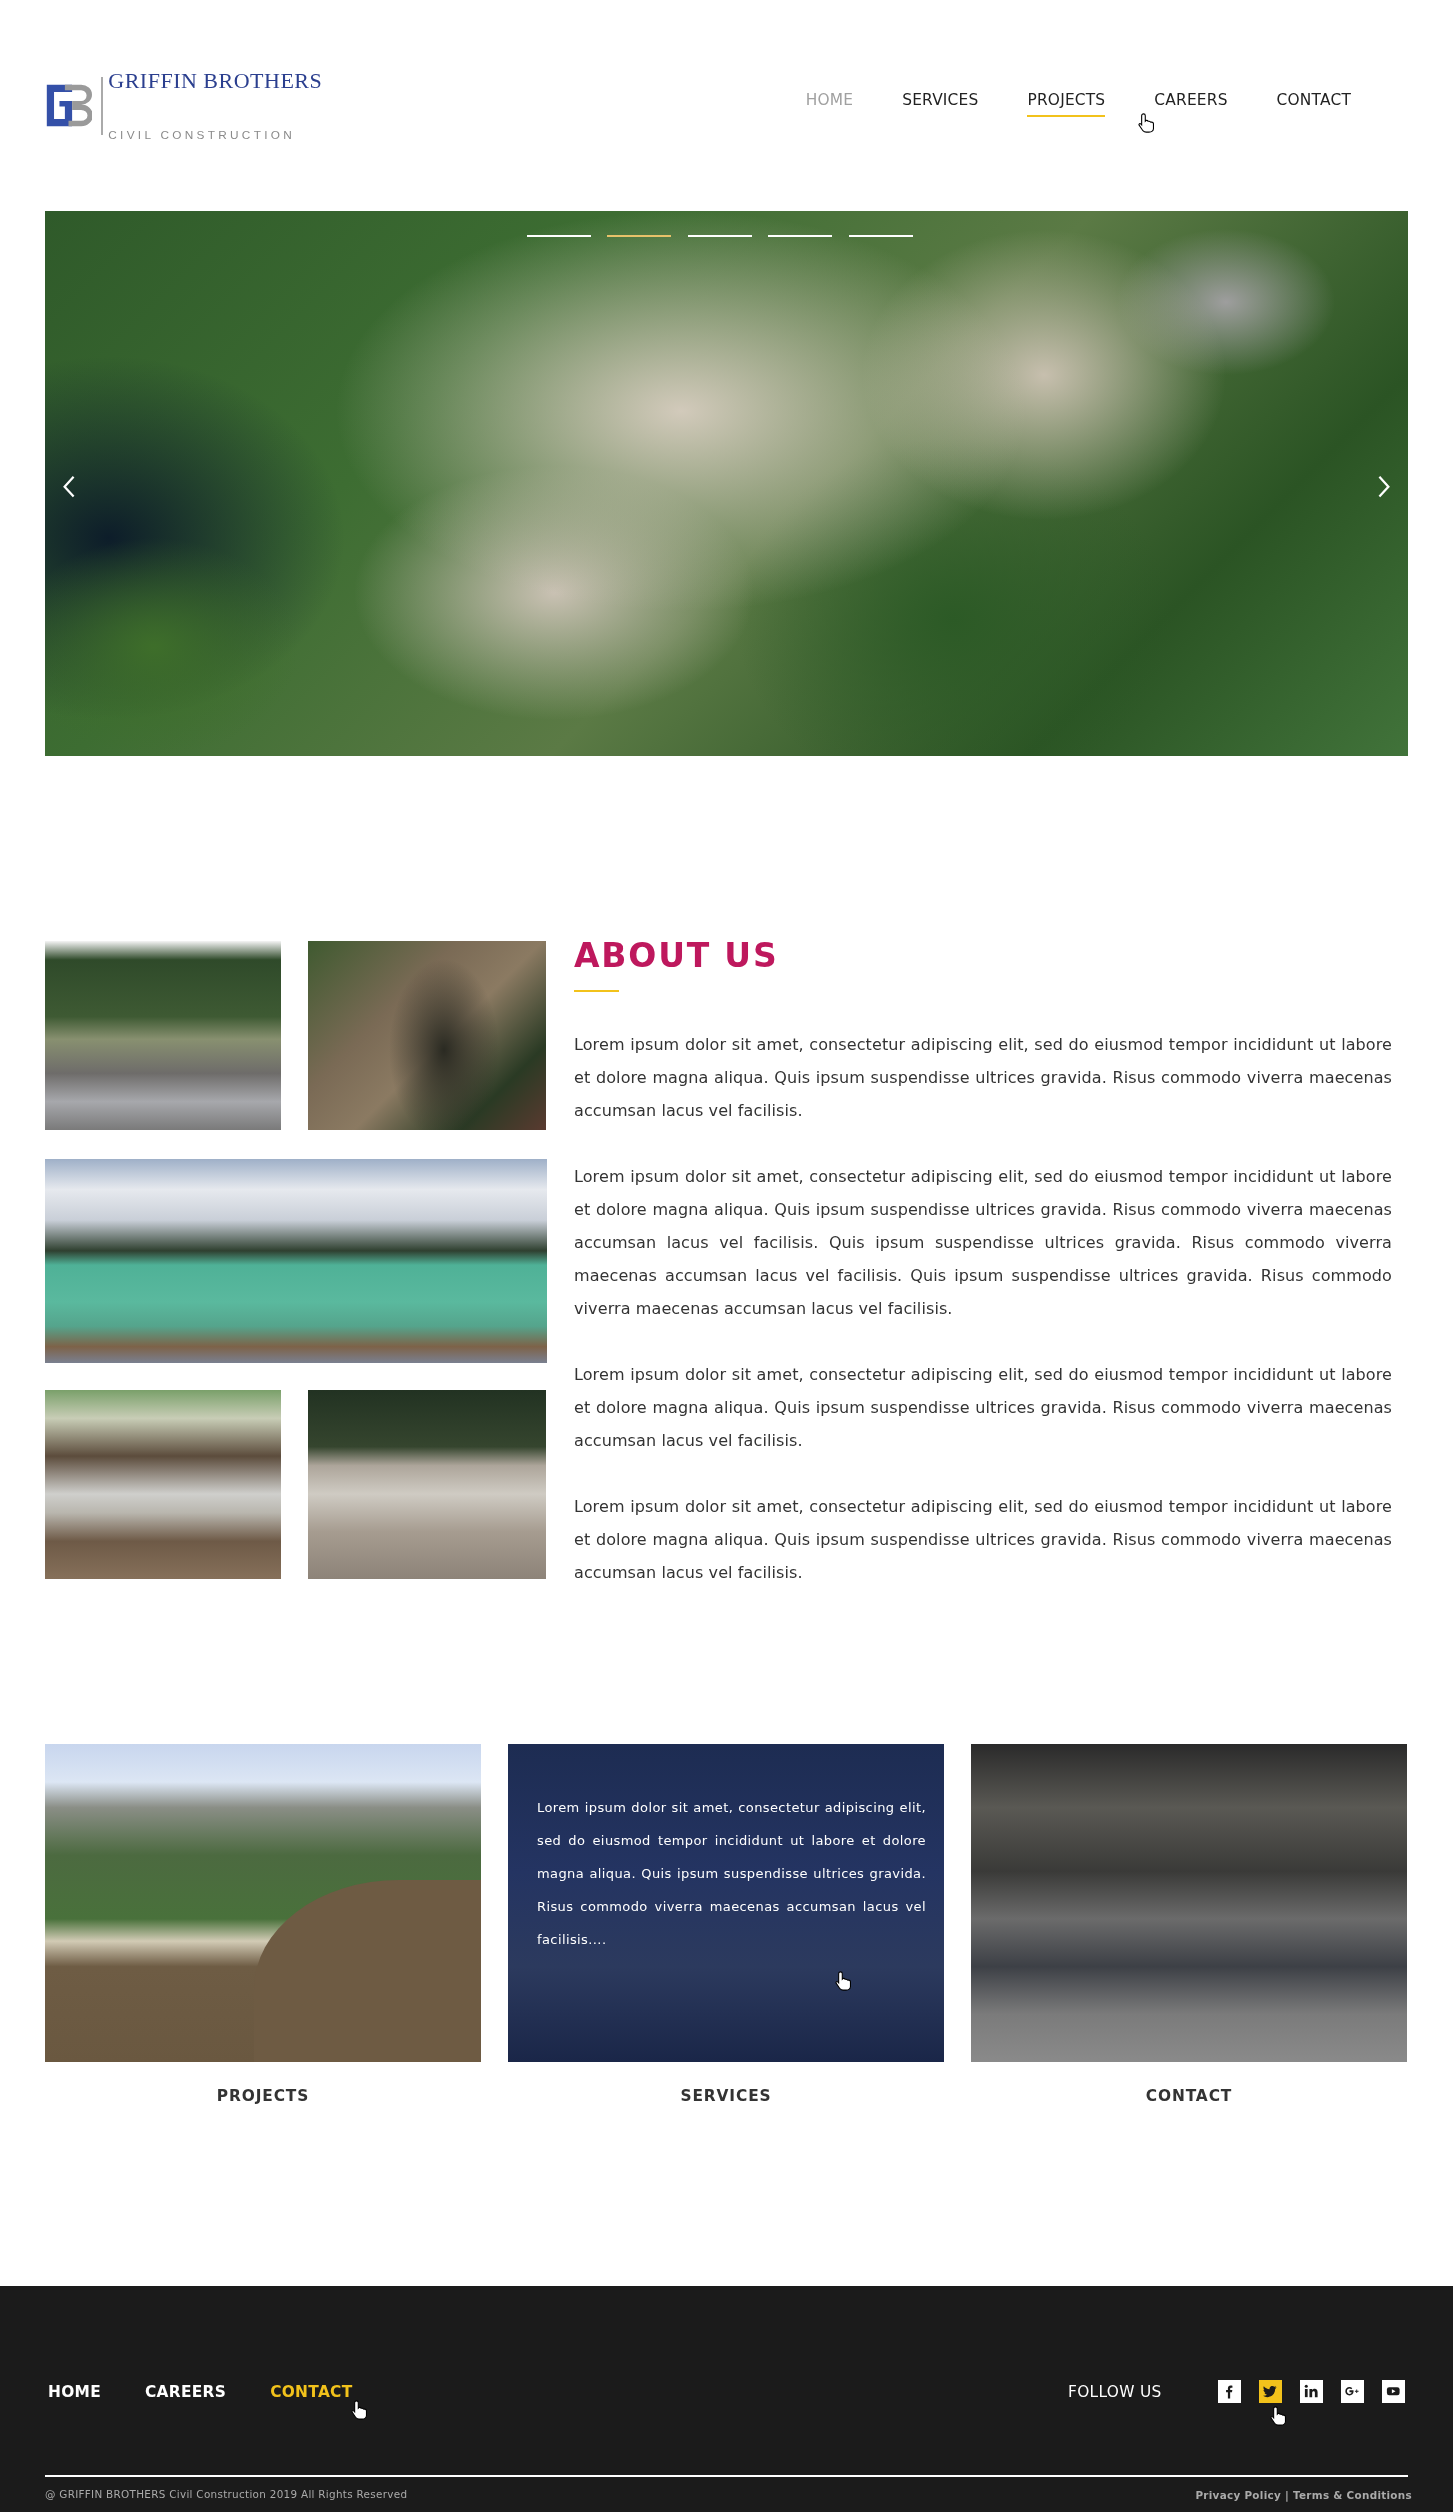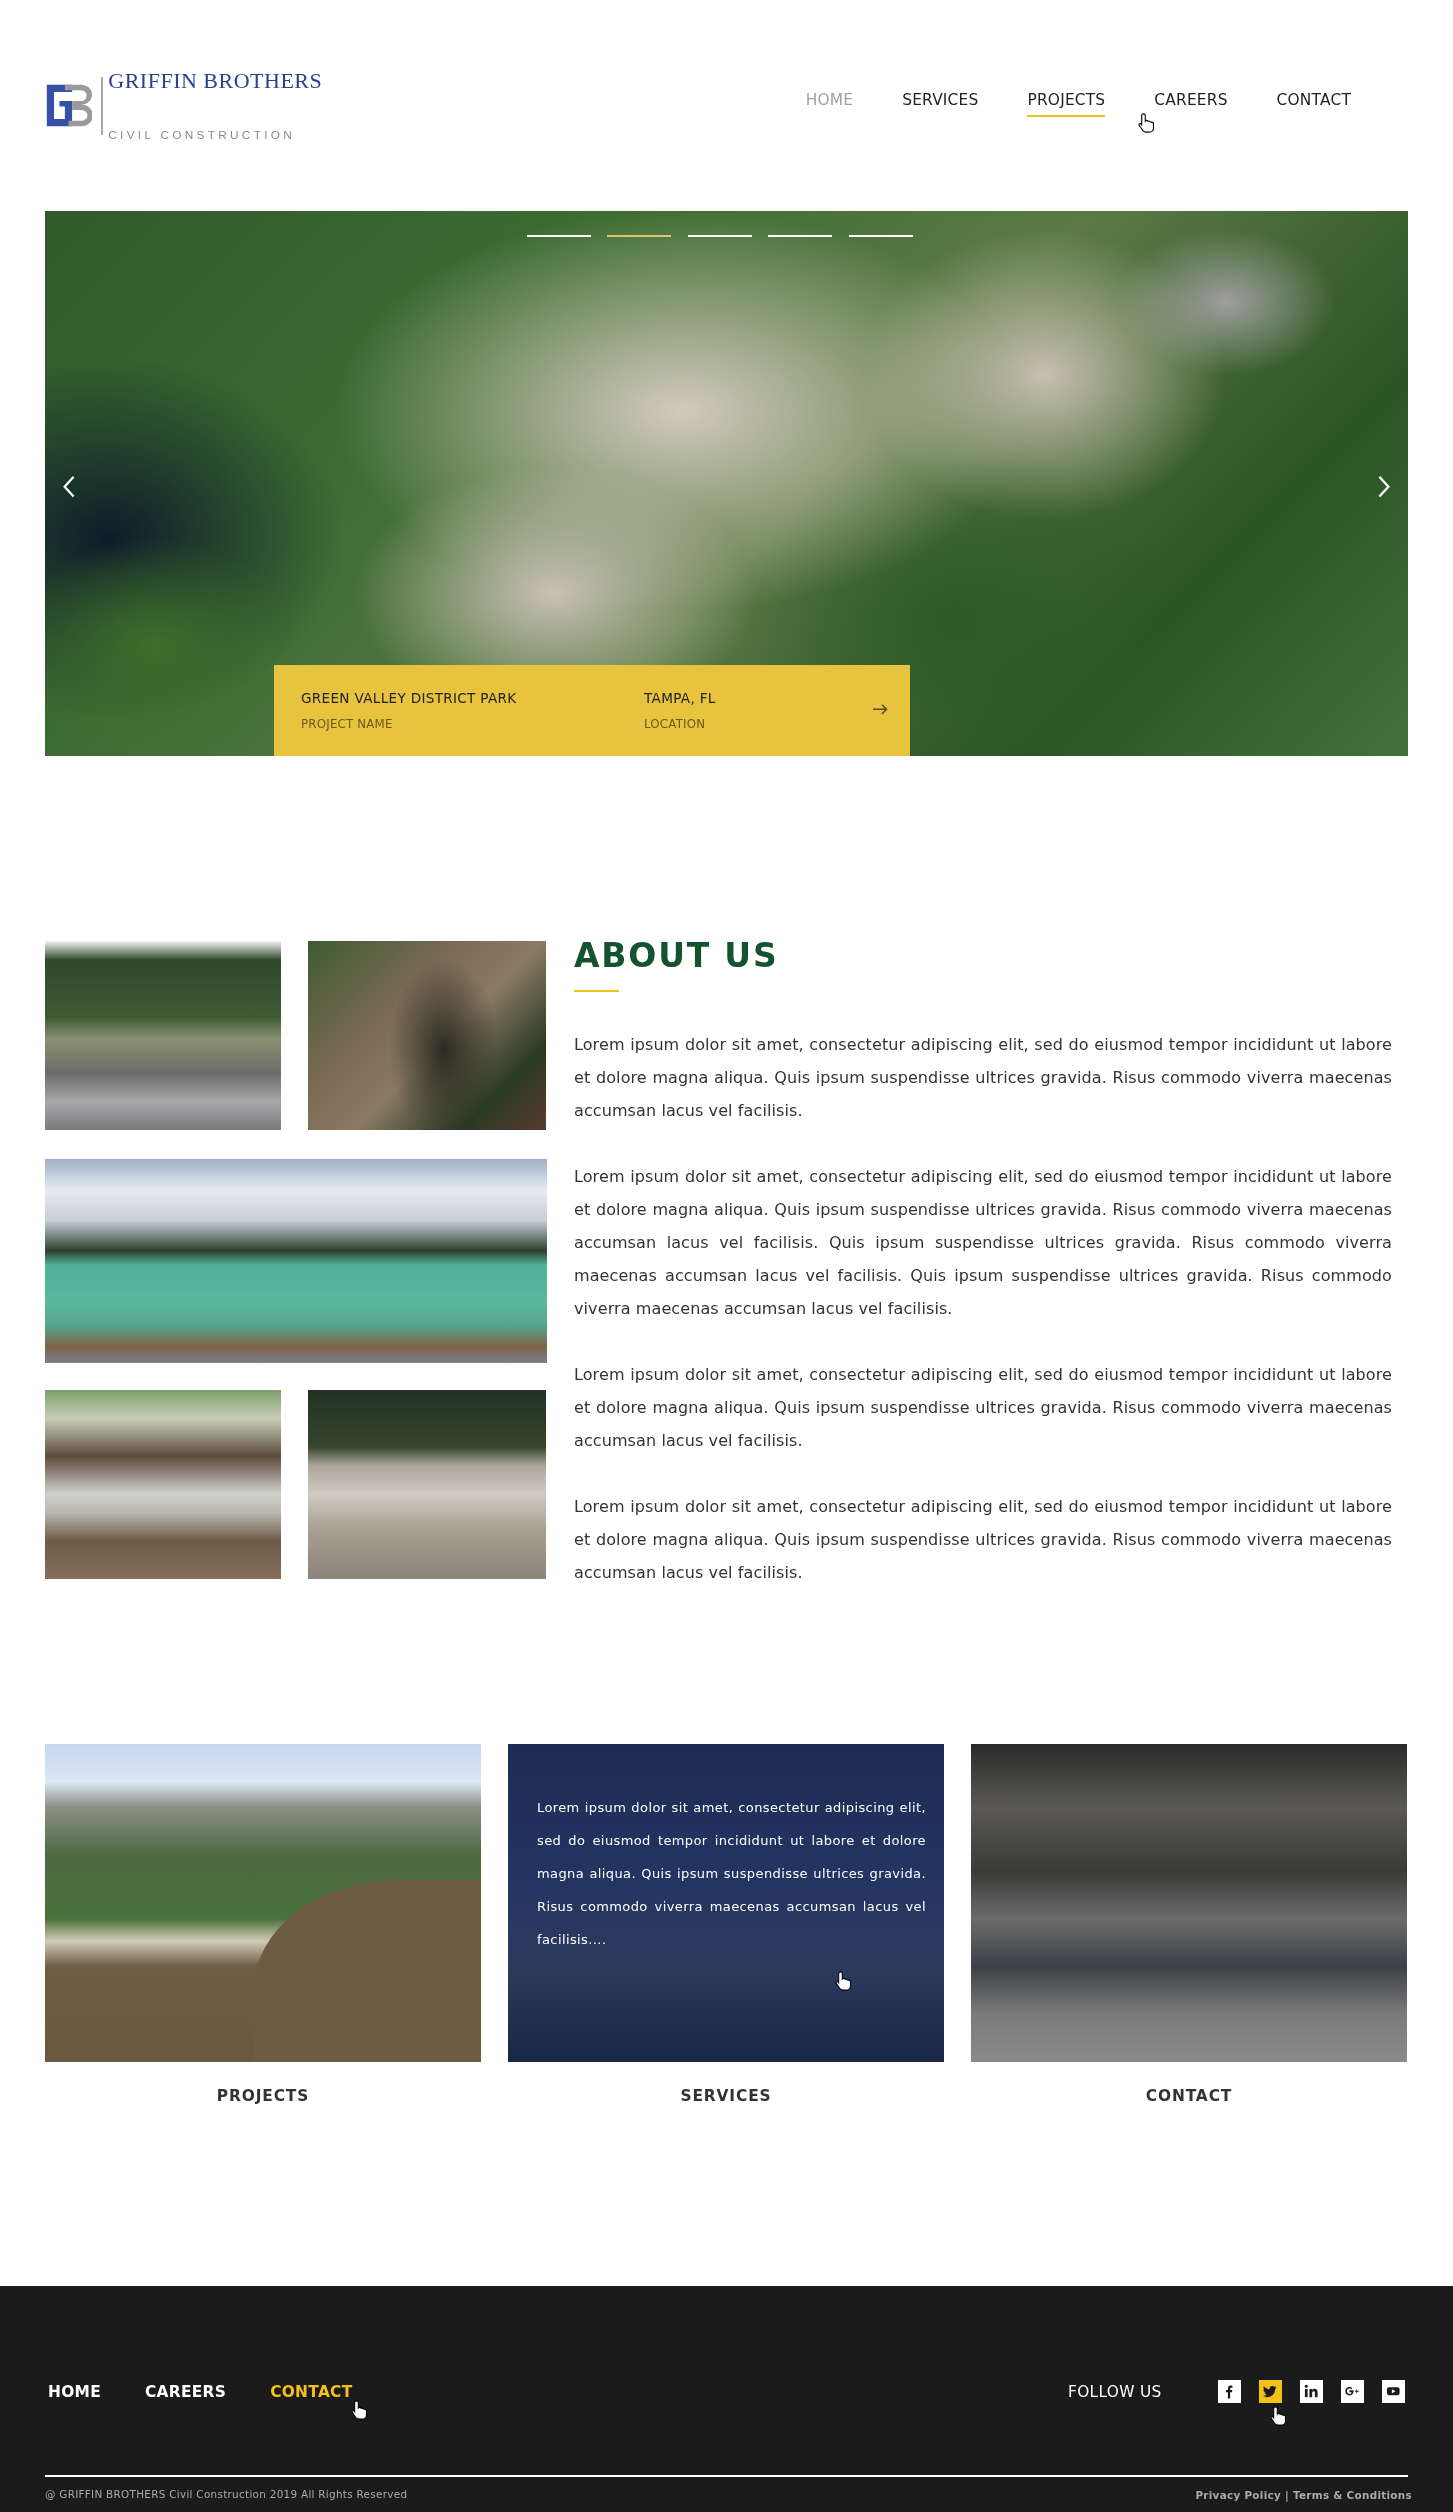--- a/index.html
+++ b/index.html
@@ -54,21 +54,21 @@
   .ph2 { left: 263px; top: 0; width: 238px; height: 189px;
     background: radial-gradient(ellipse 55px 91px at 136px 109px, #2a2a22 0%, rgba(42,42,34,0) 100%),
       linear-gradient(135deg, #3f5a30 0%, #7a6a55 35%, #8b7a62 55%, #2a3a24 80%, #5a3a30 100%); }
   .ph3 { left: 0; top: 218px; width: 502px; height: 204px;
     background: linear-gradient(180deg, #9fb0c8 0%, #e6e9ee 15%, #c9cfd8 30%, #2f4030 45%, #4fb197 52%, #5ab99e 70%, #55a48c 82%, #7d6248 92%, #7a8090 100%); }
   .ph4 { left: 0; top: 449px; width: 236px; height: 189px;
     background: linear-gradient(180deg, #7aa06a 0%, #c8cdb6 15%, #5c4c3c 35%, #cfcfcc 55%, #b9b6ae 65%, #6e5a47 80%, #86705a 100%); }
   .ph5 { left: 263px; top: 449px; width: 238px; height: 189px;
     background: linear-gradient(180deg, #223222 0%, #35452e 30%, #ada59a 40%, #cfcbc3 55%, #a69c90 75%, #8d8378 100%); }
   .about { position: absolute; left: 574px; top: 936px; width: 818px; }
-  .about h2 { font-size: 33px; font-weight: bold; color: #14532d; letter-spacing: 1.8px; }
+  .about h2 { font-size: 33px; font-weight: bold; color: #be185d; letter-spacing: 1.8px; }
   .about .bar { width: 45px; height: 2.7px; background: #f2c21b; margin-top: 14.5px; }
   .about p { font-size: 16px; line-height: 33px; color: #333; text-align: justify; margin-top: 35px; letter-spacing: 0.1px; }
   .about p.first { margin-top: 36px; }
   .about p + p { margin-top: 33px; }
 
   
   .tiles { position: absolute; left: 45px; top: 1744px; width: 1363px; display: flex; gap: 27px; }
   .tile { width: 436px; }
   .tile .img { width: 436px; height: 318px; position: relative; overflow: hidden; }
   .tile1 .img { background: linear-gradient(180deg, #c8d6ee 0%, #dce6f4 12%, #8a8e86 20%, #4c6a40 35%, #49713b 55%, #d2cbb5 62%, #6e5c44 70%, #6a5840 100%); }
@@ -127,33 +127,20 @@
     <span></span>
     <span></span>
   </div>
   <svg class="hero-arrow left" viewBox="0 0 20 28">
     <path d="M14 3 L4 14 L14 25" fill="none" stroke="#fff" stroke-width="2.5"></path>
   </svg>
   <svg class="hero-arrow right" viewBox="0 0 20 28">
     <path d="M6 3 L16 14 L6 25" fill="none" stroke="#fff" stroke-width="2.5"></path>
   </svg>
   <div class="hero-card">
-    <div class="yellow">
-      <div class="hc-col1">
-        <div class="hc-title">GREEN VALLEY DISTRICT PARK</div>
-        <div class="hc-label">PROJECT NAME</div>
-      </div>
-      <div>
-        <div class="hc-title">TAMPA, FL</div>
-        <div class="hc-label">LOCATION</div>
-      </div>
-      <svg class="hc-arrow" viewBox="0 0 18 14">
-        <path d="M1 7 H16 M11 2 L16 7 L11 12" fill="none" stroke="#5a4a20" stroke-width="1.6"></path>
-      </svg>
-    </div>
   </div>
 </section>
 
 <div class="about-imgs">
   <div class="ph ph1"></div>
   <div class="ph ph2"></div>
   <div class="ph ph3"></div>
   <div class="ph ph4"></div>
   <div class="ph ph5"></div>
 </div>

